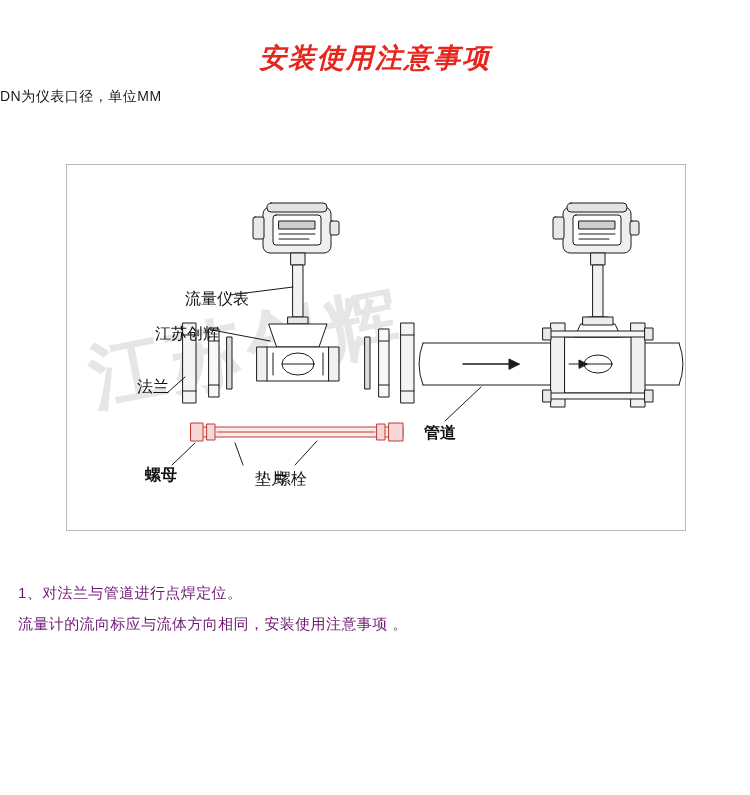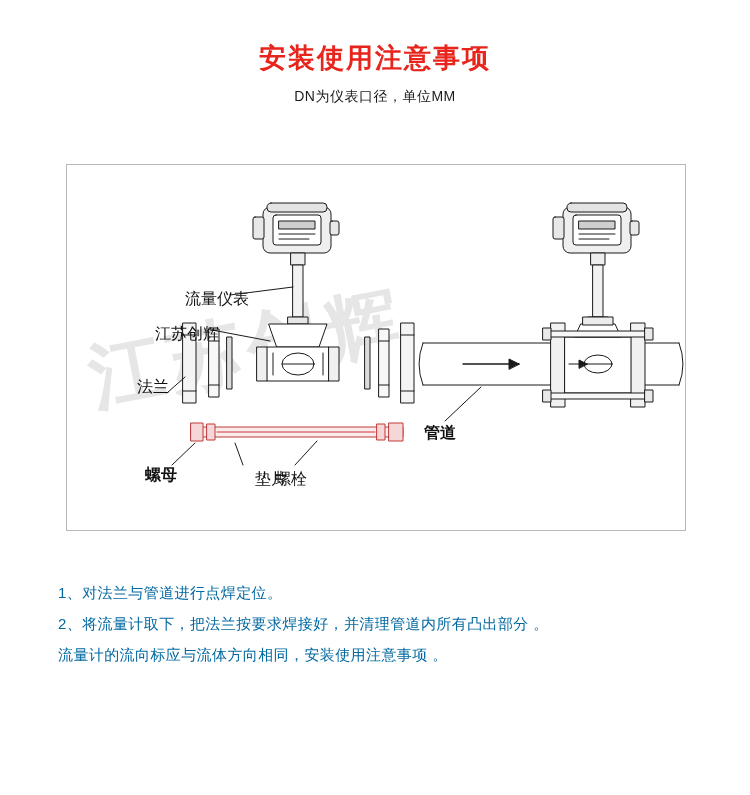--- a/index.html
+++ b/index.html
@@ -21,23 +21,24 @@
     position: relative;
   }
   .title {
     text-align: center;
     color: #e8251d;
     font-size: 27px;
     font-weight: bold;
     letter-spacing: 2px;
     margin-top: 42px;
     line-height: 1.2;
+    font-style: italic;
   }
   .subtitle {
-    text-align: center;
+    text-align: left;
     color: #1a1a1a;
     font-size: 14px;
     margin-top: 14px;
     letter-spacing: 0.5px;
   }
   .figure-box {
     position: absolute;
     left: 66px;
     top: 122px;
     width: 618px;
@@ -74,25 +75,24 @@
     font-family: "Liberation Sans", "DejaVu Sans", sans-serif;
   }
   .notes {
     position: absolute;
     left: 18px;
     top: 535px;
     width: 716px;
   }
   .note-line {
     font-size: 15px;
-    color: #0369a1;
+    color: #701a75;
     line-height: 31px;
     letter-spacing: 0.4px;
     white-space: nowrap;
-    margin-left: 40px;
   }
 </style>
 </head>
 <body>
 
 <div class="page">
 
   <div class="title">安装使用注意事项</div>
   <div class="subtitle">DN为仪表口径，单位MM</div>
 
@@ -232,17 +232,16 @@
     <div class="fig-label" style="left:70px; top:212px;font-family:Liberation Mono, monospace;">法兰</div>
     <div class="fig-label" style="left:78px; top:300px;font-weight:bold;">螺母</div>
     <div class="fig-label" style="left:154px; top:304px;margin-left:34px;">垫片</div>
     <div class="fig-label" style="left:208px; top:304px;">螺栓</div>
     <div class="fig-label" style="left:357px; top:258px;font-weight:bold;">管道</div>
 
   </div>
 
   <div class="notes">
     <div class="note-line">1、对法兰与管道进行点焊定位。</div>
-    <div class="note-line">2、将流量计取下，把法兰按要求焊接好，并清理管道内所有凸出部分 。</div>
     <div class="note-line">流量计的流向标应与流体方向相同，安装使用注意事项 。</div>
   </div>
 
 </div>
 
 </body></html>

